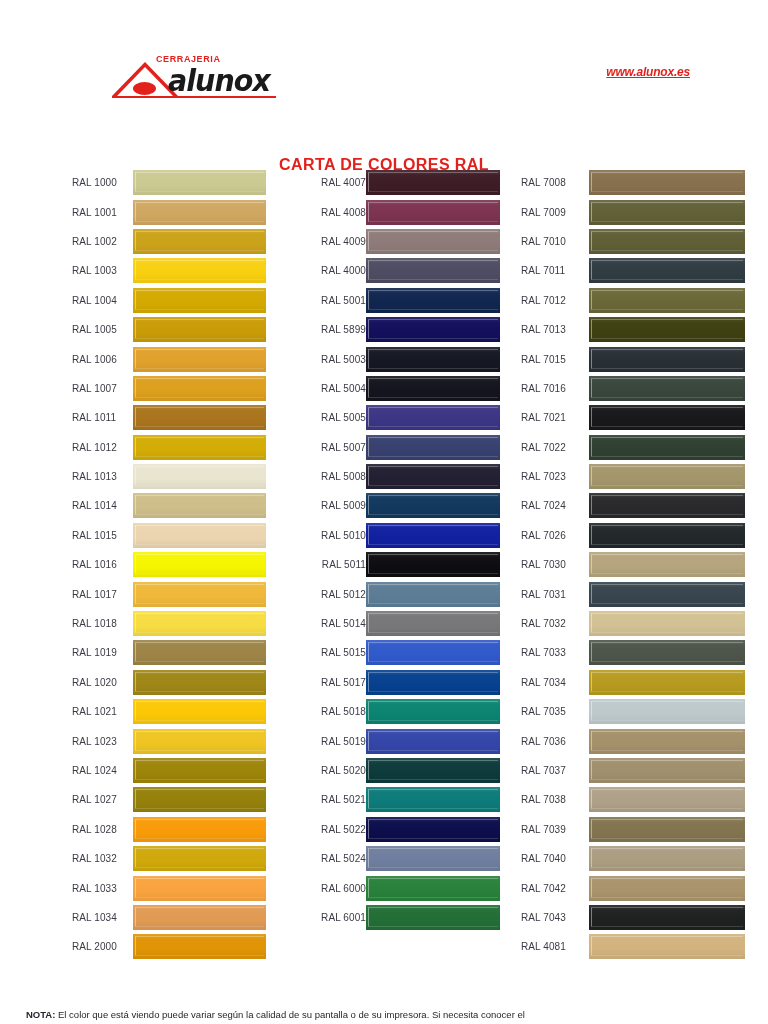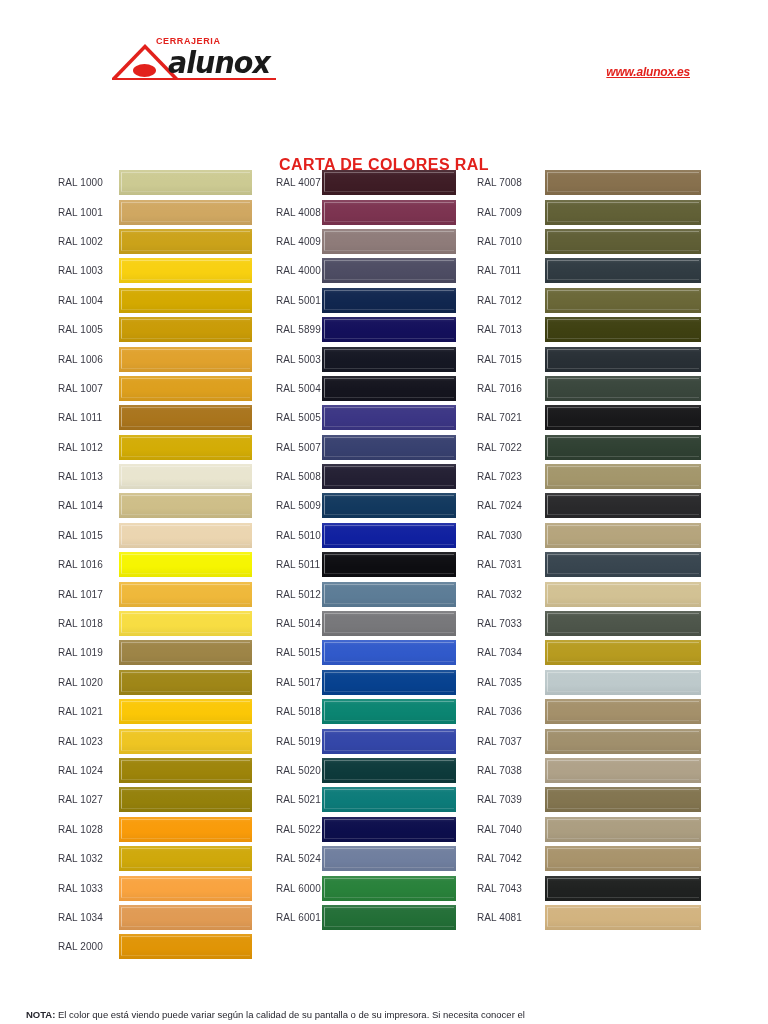--- a/index.html
+++ b/index.html
@@ -20,21 +20,21 @@
 
   
   .page-header {
     position: relative;
     height: 100px;
   }
 
   .logo-block {
     position: absolute;
     left: 112px;
-    top: 36px;
+    top: 54px;
     width: 230px;
     height: 46px;
   }
   .logo-cerrajeria {
     position: absolute;
     left: 44px;
     top: 0px;
     font-size: 9px;
     letter-spacing: 0.6px;
     font-weight: bold;
@@ -119,20 +119,21 @@
     font-family: "Liberation Sans", sans-serif;
     margin-top: 44px;
   }
 
   
   .chart-area {
     position: absolute;
     left: 0;
     top: 168px;
     width: 768px;
+    padding-left: 14px;
   }
   .columns {
     display: flex;
     flex-direction: row;
     align-items: flex-start;
   }
   .ral-column {
     display: flex;
     flex-direction: column;
   }
@@ -147,21 +148,21 @@
     height: 29.4px;
   }
   .ral-label {
     font-size: 10px;
     color: #3a3a45;
     white-space: nowrap;
     letter-spacing: 0.1px;
     font-family: "Liberation Sans", sans-serif;
   }
   .col-0 .ral-label { width: 61px; }
-  .col-1 .ral-label { width: 46px; }
+  .col-1 .ral-label { width: 76px; text-align: right; }
   .col-2 .ral-label { width: 68px; }
 
   .ral-swatch {
     height: 25px;
     position: relative;
     overflow: hidden;
   }
   .col-0 .ral-swatch { width: 133px; }
   .col-1 .ral-swatch { width: 134px; }
   .col-2 .ral-swatch { width: 156px; }
@@ -494,20 +495,24 @@
         </div>
         <div class="ral-row">
           <div class="ral-label">RAL 7023</div>
           <div class="ral-swatch" style="background-color: rgb(163, 150, 107);"></div>
         </div>
         <div class="ral-row">
           <div class="ral-label">RAL 7024</div>
           <div class="ral-swatch" style="background-color: rgb(41, 41, 43);"></div>
         </div>
         <div class="ral-row">
+          <div class="ral-label">RAL 7026</div>
+          <div class="ral-swatch" style="background-color: rgb(34, 40, 42);"></div>
+        </div>
+        <div class="ral-row">
           <div class="ral-label">RAL 7030</div>
           <div class="ral-swatch" style="background-color: rgb(181, 164, 124);"></div>
         </div>
         <div class="ral-row">
           <div class="ral-label">RAL 7031</div>
           <div class="ral-swatch" style="background-color: rgb(56, 69, 79);"></div>
         </div>
         <div class="ral-row">
           <div class="ral-label">RAL 7032</div>
           <div class="ral-swatch" style="background-color: rgb(210, 193, 147);"></div>

